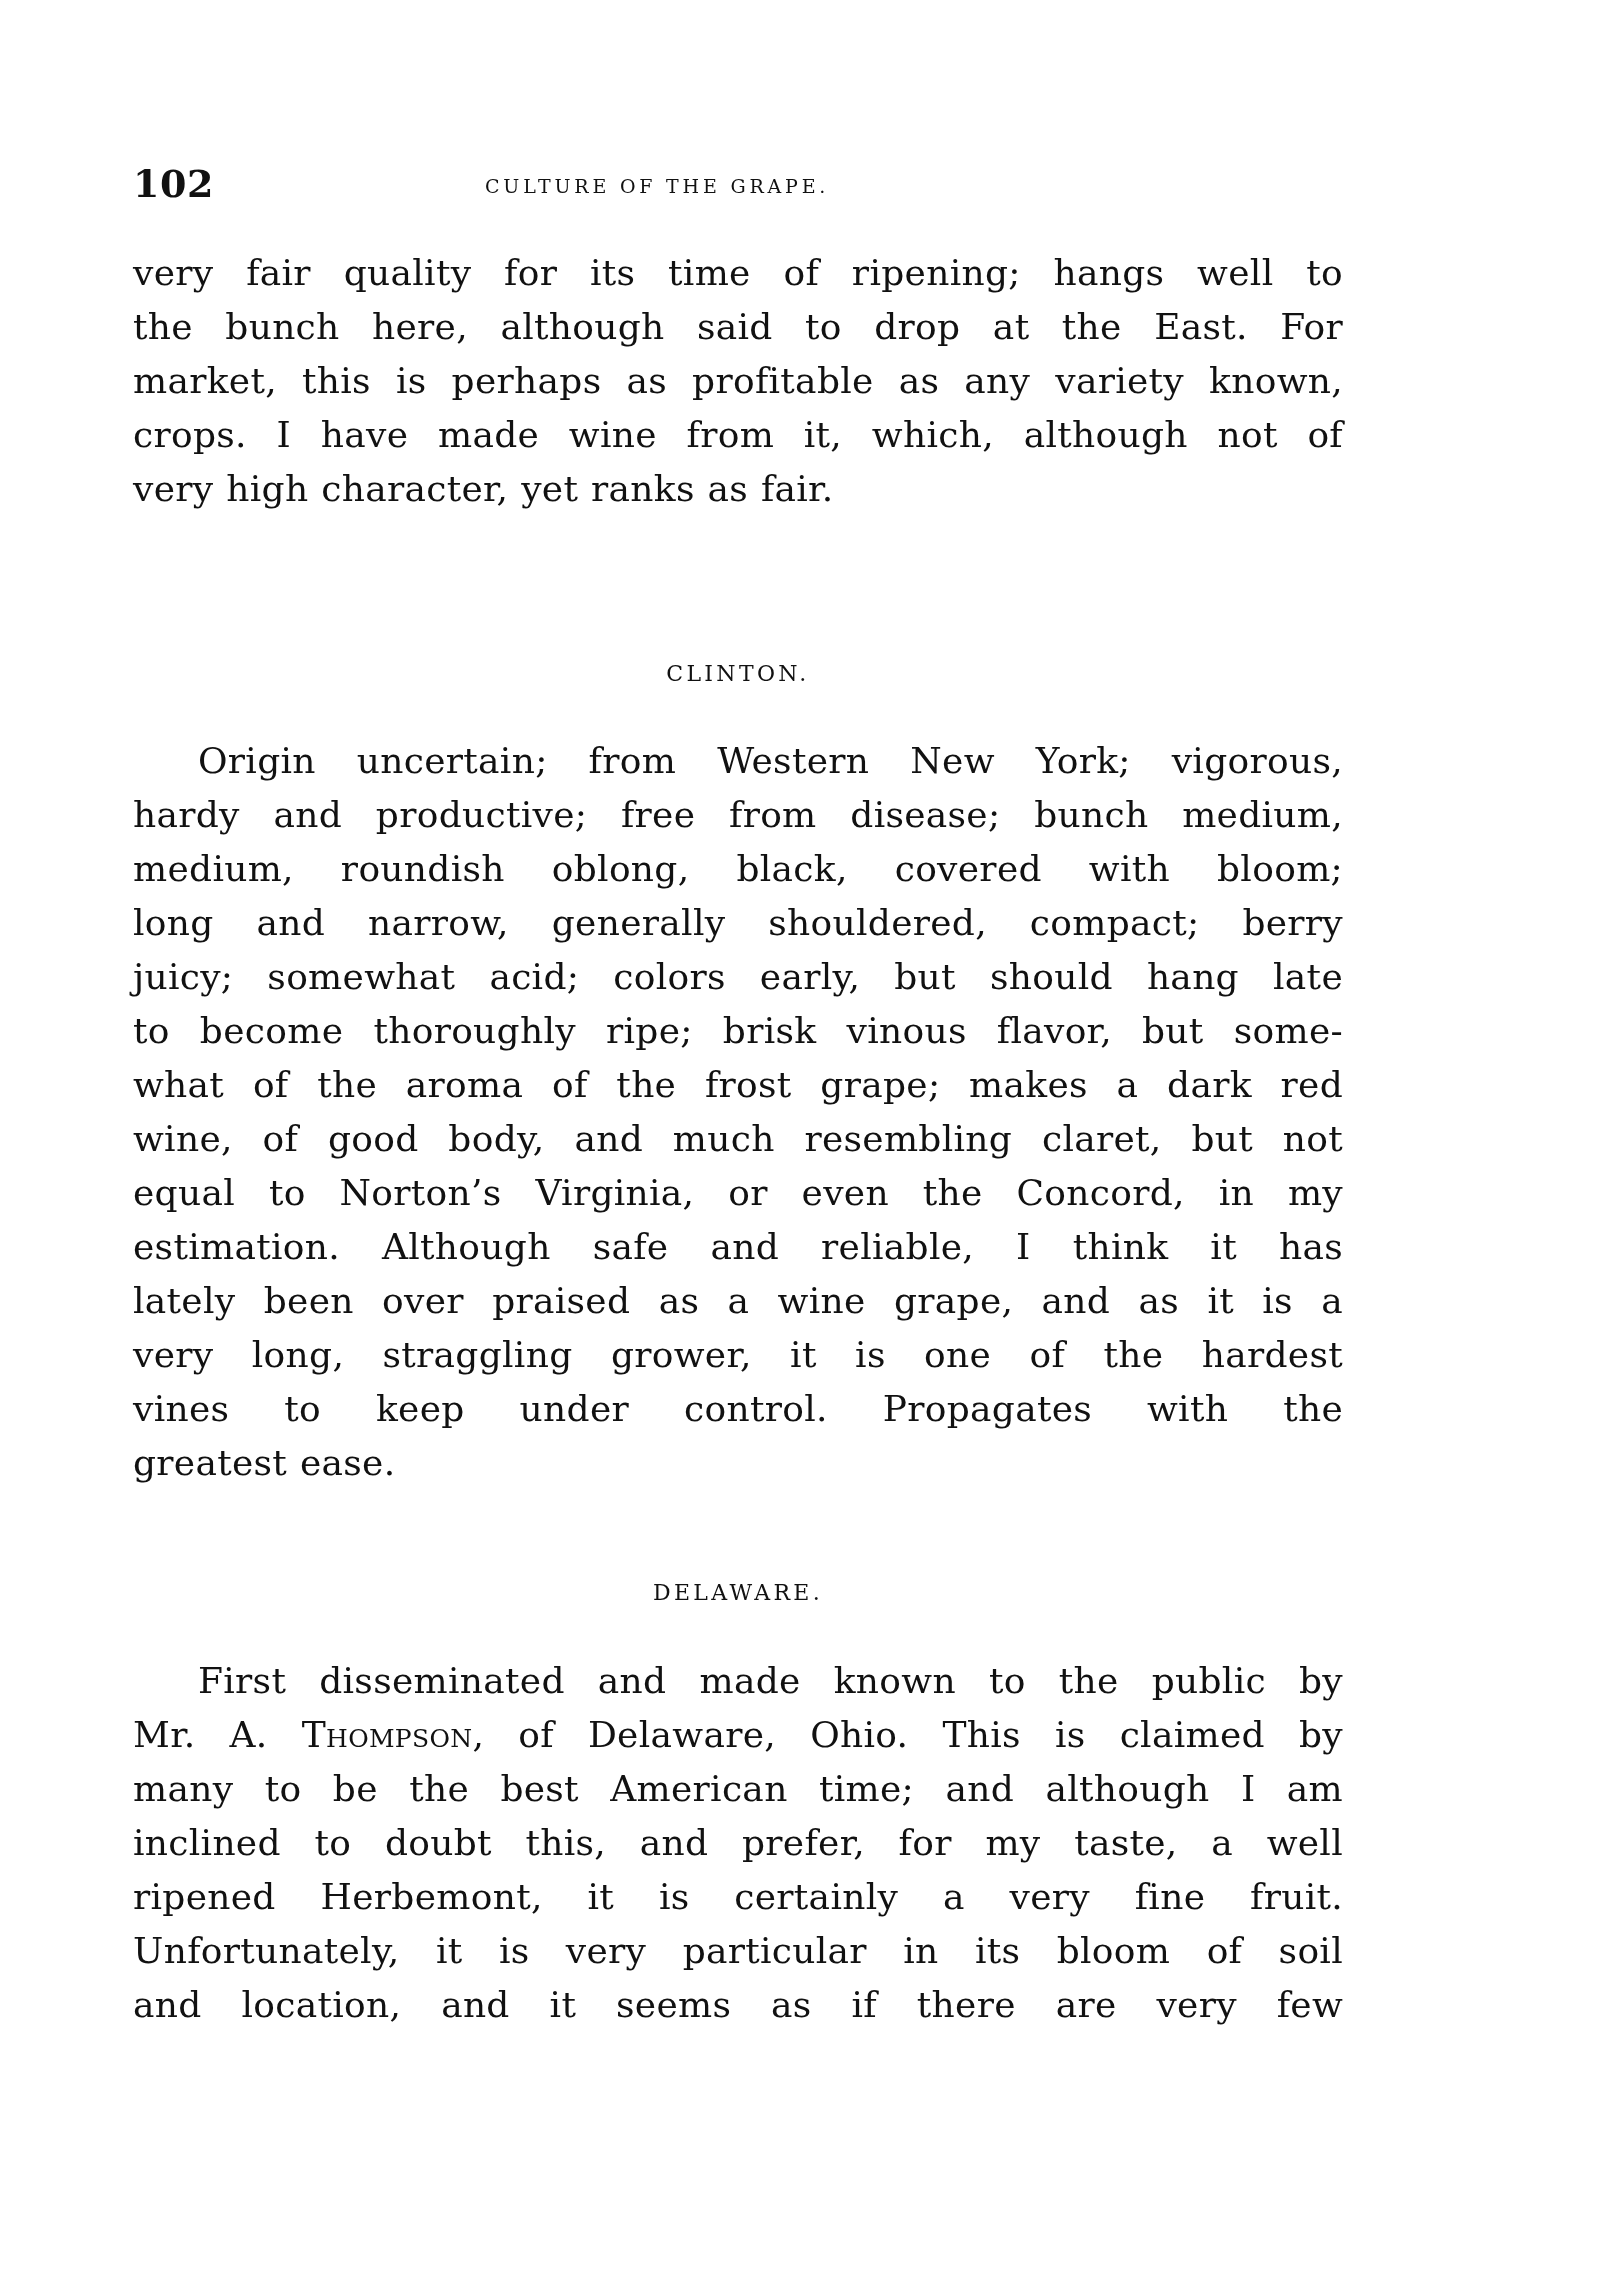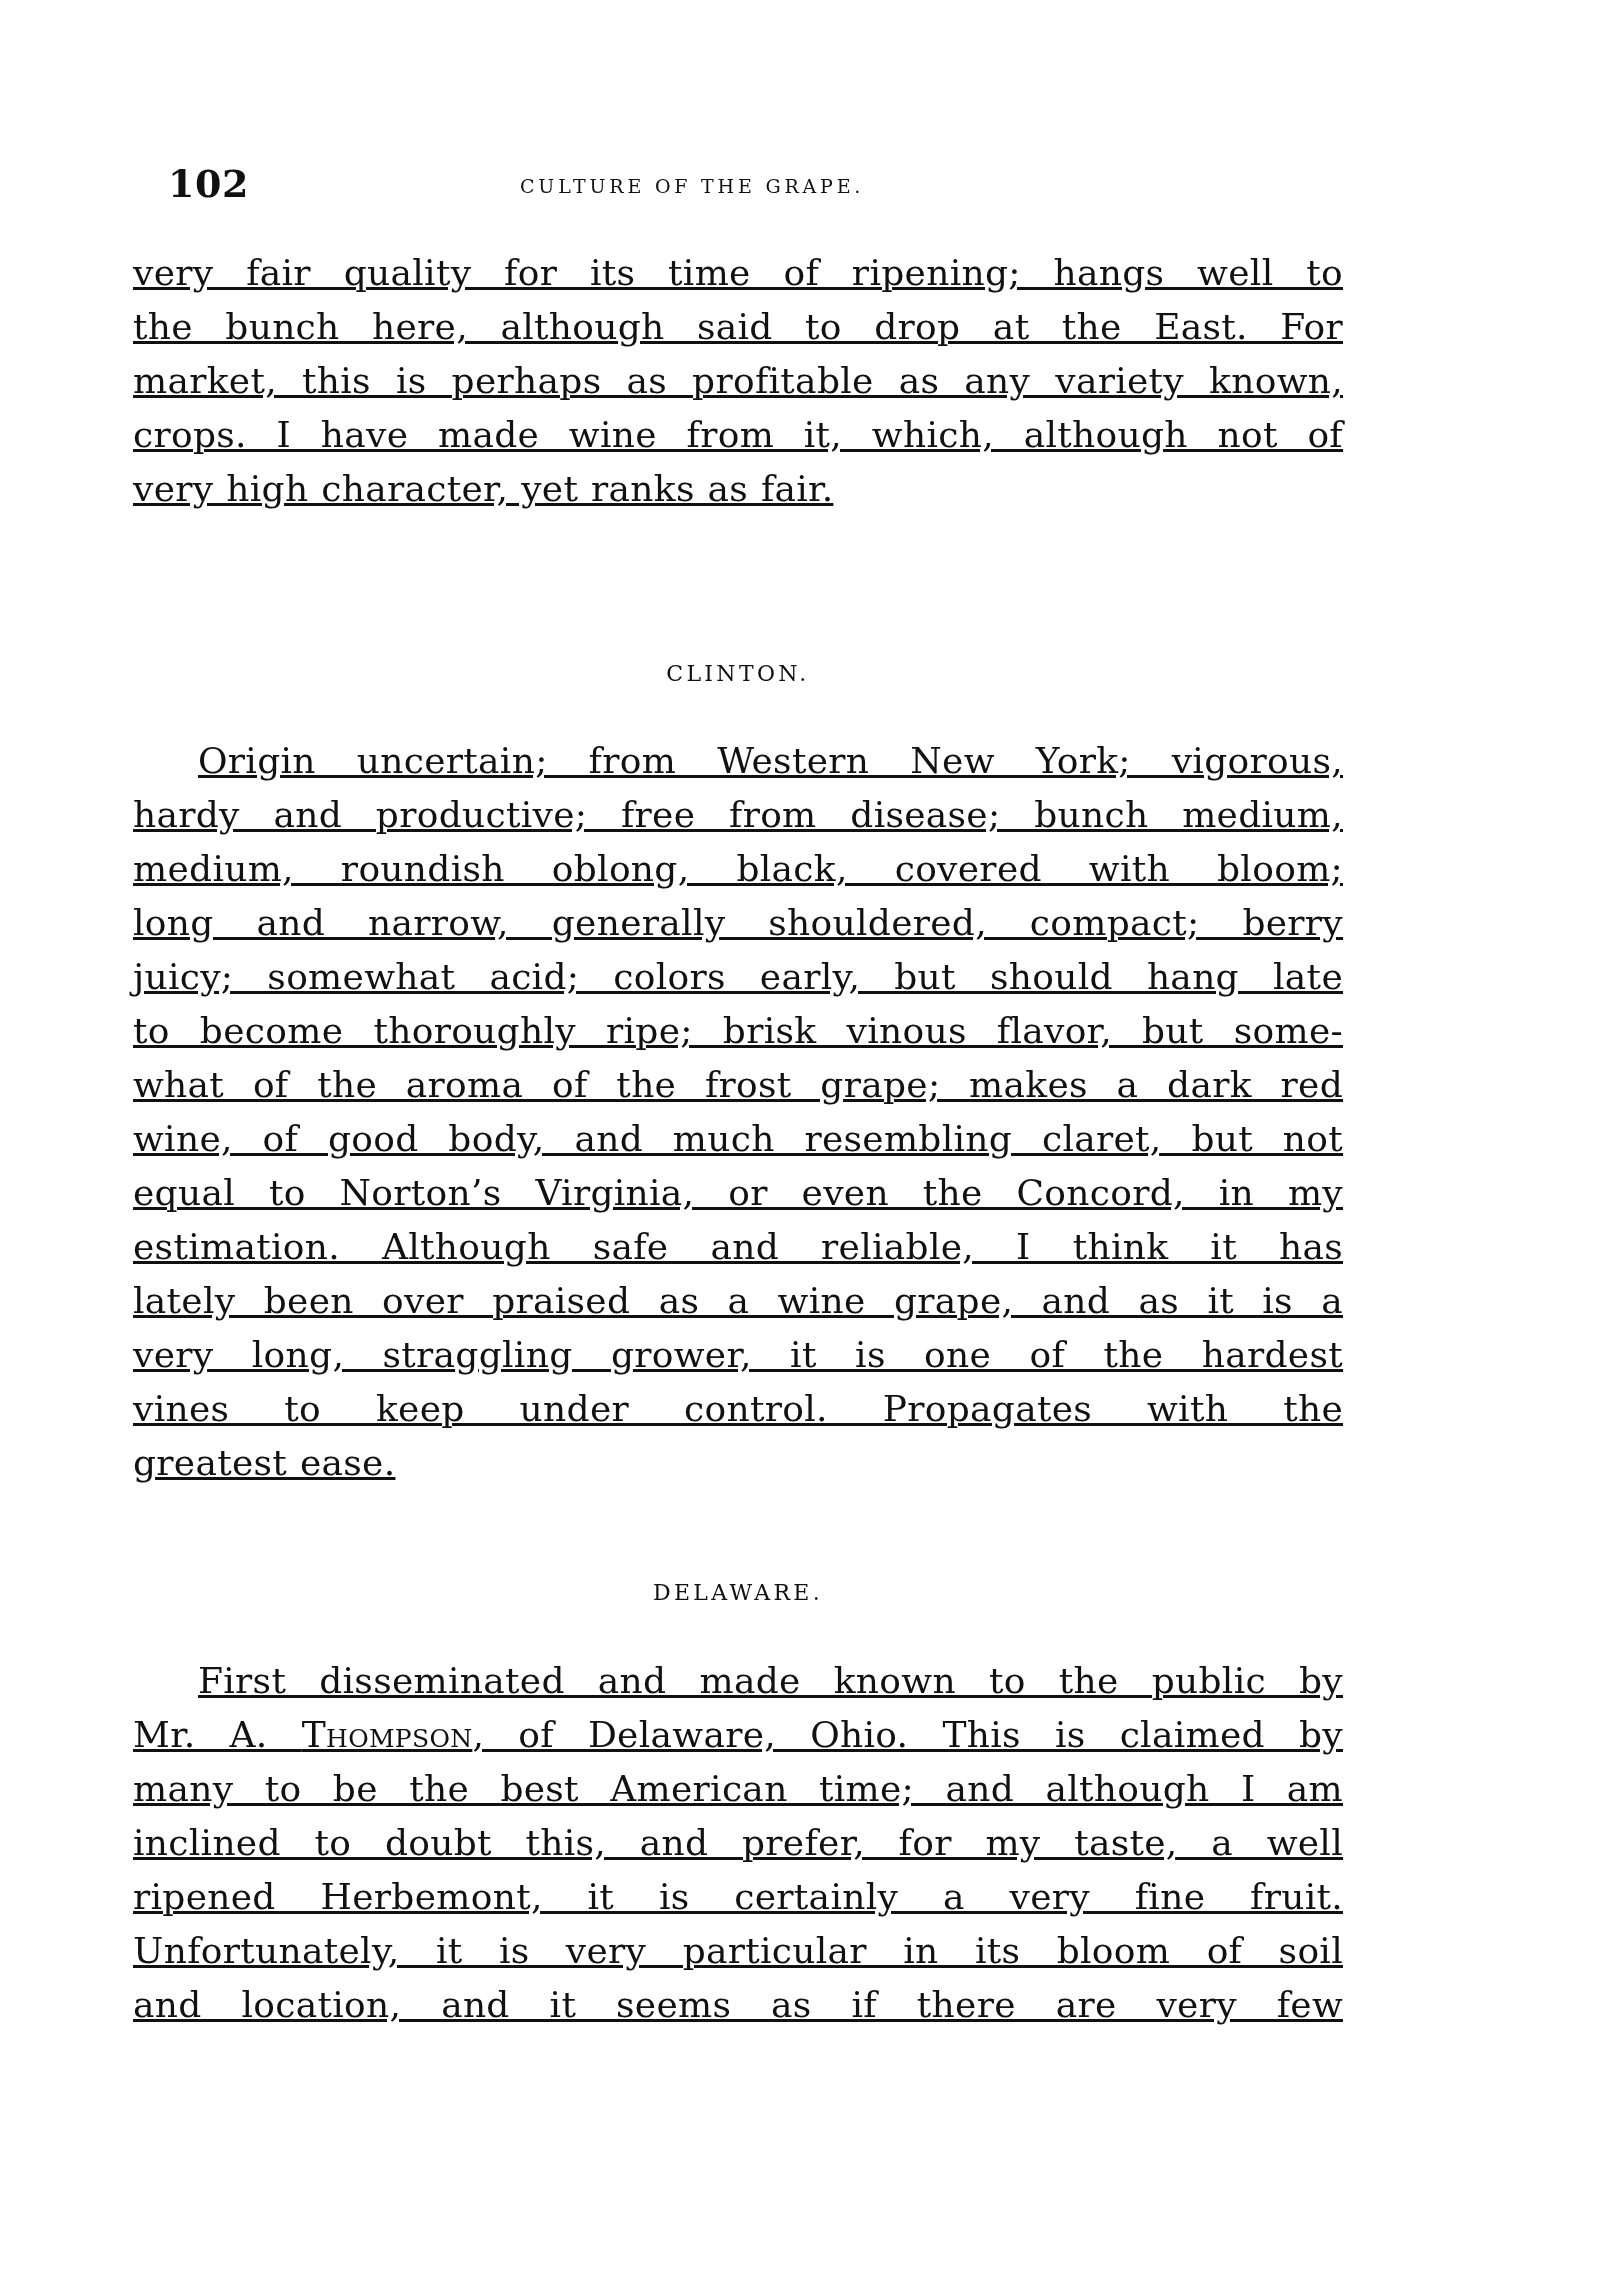--- a/index.html
+++ b/index.html
@@ -20,21 +20,20 @@
       left: 133px;
       top: 0;
       width: 1210px;
     }
     .running-head {
       position: absolute;
       top: 159px;
       left: 0;
       width: 1210px;
       height: 49px;
-      margin-left: 35px;
     }
     .page-number {
       position: absolute;
       left: 0;
       top: 0;
       font-size: 38px;
       font-weight: bold;
       line-height: 49px;
       letter-spacing: 0.5px;
     }
@@ -52,21 +51,20 @@
       position: absolute;
       left: 0;
       width: 1210px;
       margin: 0;
       font-size: 36px;
       line-height: 54px;
       text-align: justify;
       text-align-last: left;
       letter-spacing: 0.3px;
       word-spacing: 1.1px;
-      text-decoration: underline;
     }
     .para .line {
       display: block;
       text-align: justify;
       text-align-last: justify;
       white-space: nowrap;
     }
     .para .line.last {
       text-align-last: left;
     }

